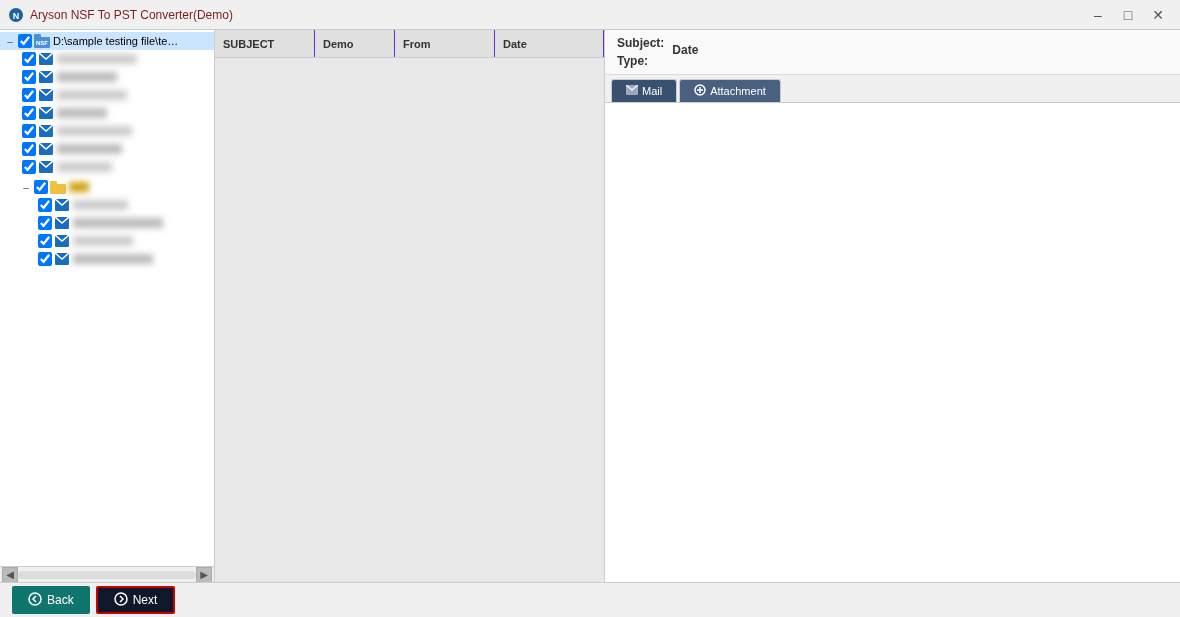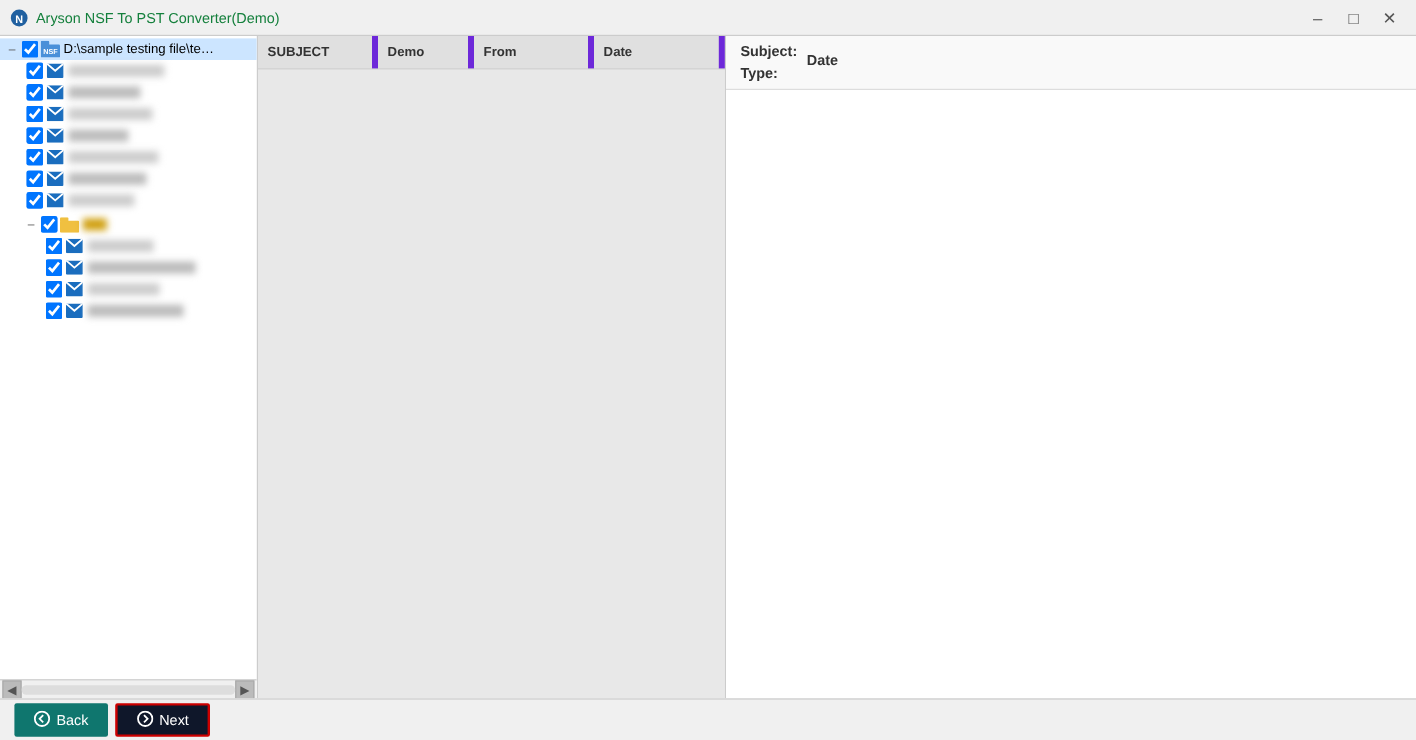--- a/index.html
+++ b/index.html
@@ -15,21 +15,21 @@
       user-select: none;
     }
     .title-bar-icon {
       width: 16px; height: 16px;
       margin-right: 6px;
       display: flex; align-items: center; justify-content: center;
     }
     .title-bar-title {
       flex: 1;
       font-size: 12px;
-      color: #15803d;
+      color: #7f1d1d;
     }
     .title-bar-buttons {
       display: flex;
       gap: 2px;
     }
     .title-bar-btn {
       width: 28px; height: 20px;
       background: transparent;
       border: none;
       cursor: pointer;
@@ -114,21 +114,21 @@
       background: #e0e0e0;
       border-bottom: 1px solid #ccc;
       height: 28px;
       align-items: center;
     }
     .email-list-header-col {
       padding: 0 8px;
       font-size: 11px;
       font-weight: bold;
       color: #333;
-      border-right: 5px solid #6d28d9;
+      border-right: 1px solid #6d28d9;
       height: 100%;
       display: flex; align-items: center;
       cursor: pointer;
       user-select: none;
     }
 
     .col-subject { width: 100px; }
     .col-type { width: 80px; }
     .col-from { width: 100px; text-align: right; }
     .col-date { flex: 1; }
@@ -491,20 +491,41 @@
             <span class="preview-label">Type:</span>
             <span class="preview-value"></span>
           </div>
         </div>
         <div style="display:flex; flex-direction:column; align-items:flex-end; gap:4px;">
           <span class="preview-label">Date</span>
           <span class="preview-value"></span>
         </div>
       </div>
 
+      <div class="tab-bar">
+        <button class="tab-btn active">
+          <span>
+            <svg width="12" height="10" viewBox="0 0 12 10">
+                <rect width="12" height="10" rx="1" fill="white" opacity="0.5"></rect>
+                <polyline points="0,0 6,5 12,0" stroke="white" stroke-width="1.2" fill="none"></polyline>
+              </svg>
+          </span>
+          <span>Mail</span>
+        </button>
+        <button class="tab-btn">
+          <span>
+            <svg width="12" height="12" viewBox="0 0 12 12">
+              <circle cx="6" cy="6" r="5" fill="none" stroke="white" stroke-width="1.5"></circle>
+              <line x1="6" y1="3" x2="6" y2="9" stroke="white" stroke-width="1.5"></line>
+              <line x1="3" y1="6" x2="9" y2="6" stroke="white" stroke-width="1.5"></line>
+            </svg>
+          </span>
+          <span>Attachment</span>
+        </button>
+      </div>
 
       <div class="preview-body">
       </div>
     </div>
 
   </div>
 
   <div class="bottom-bar">
     <div class="bottom-buttons">
       <button class="nav-btn">

